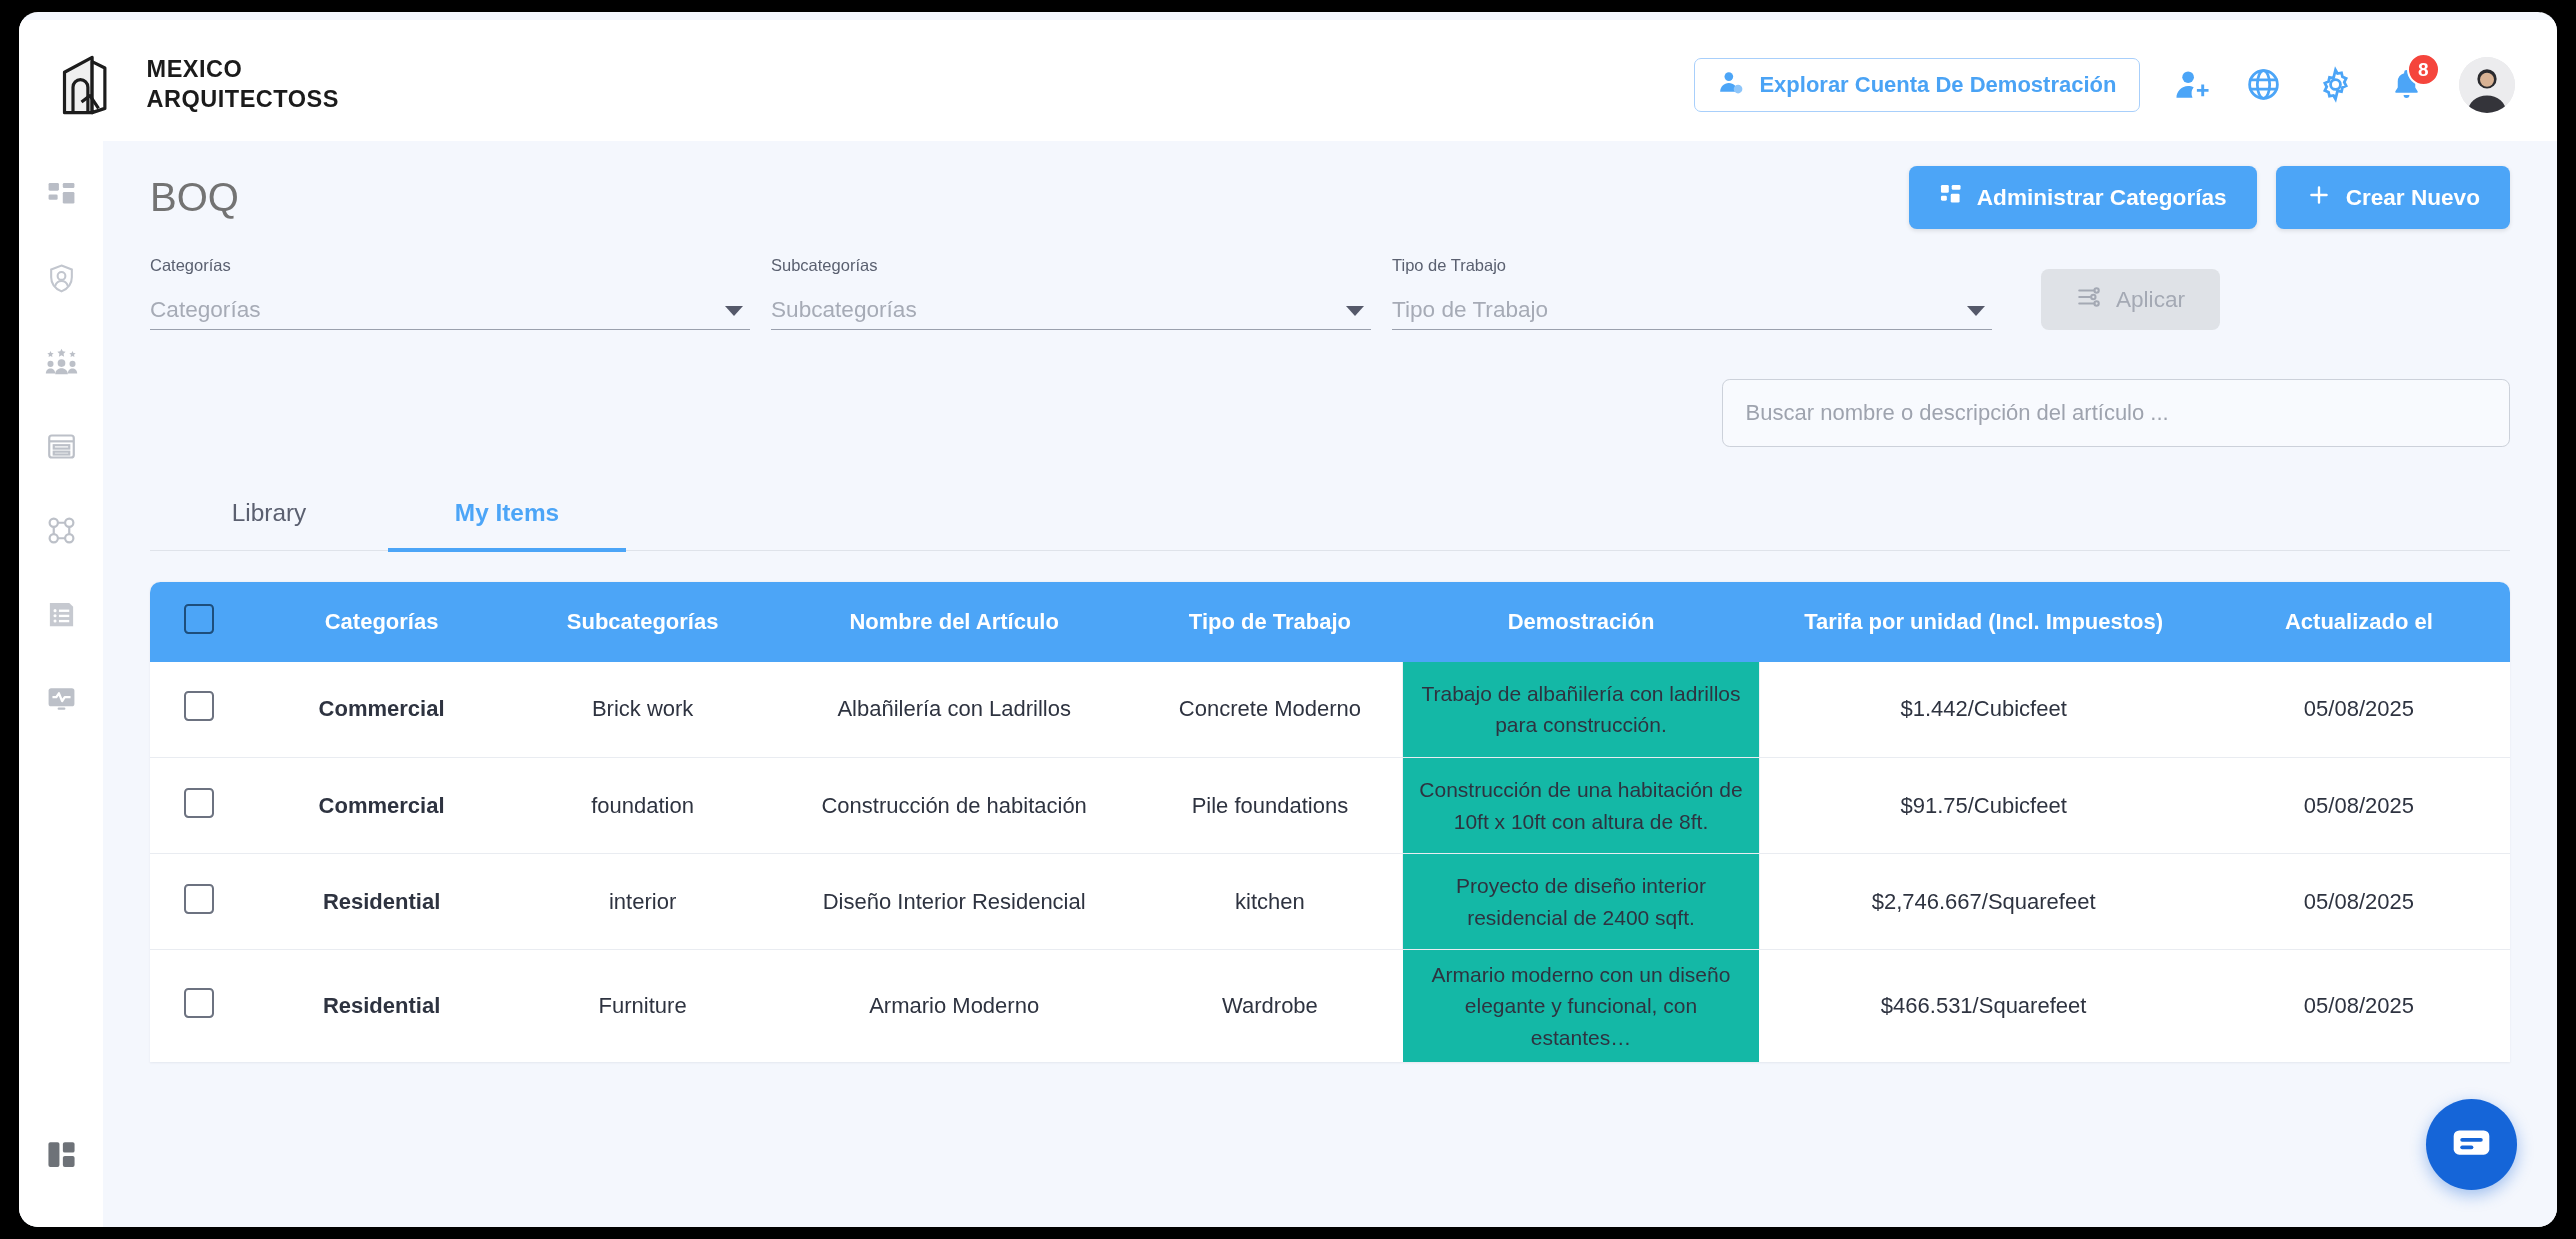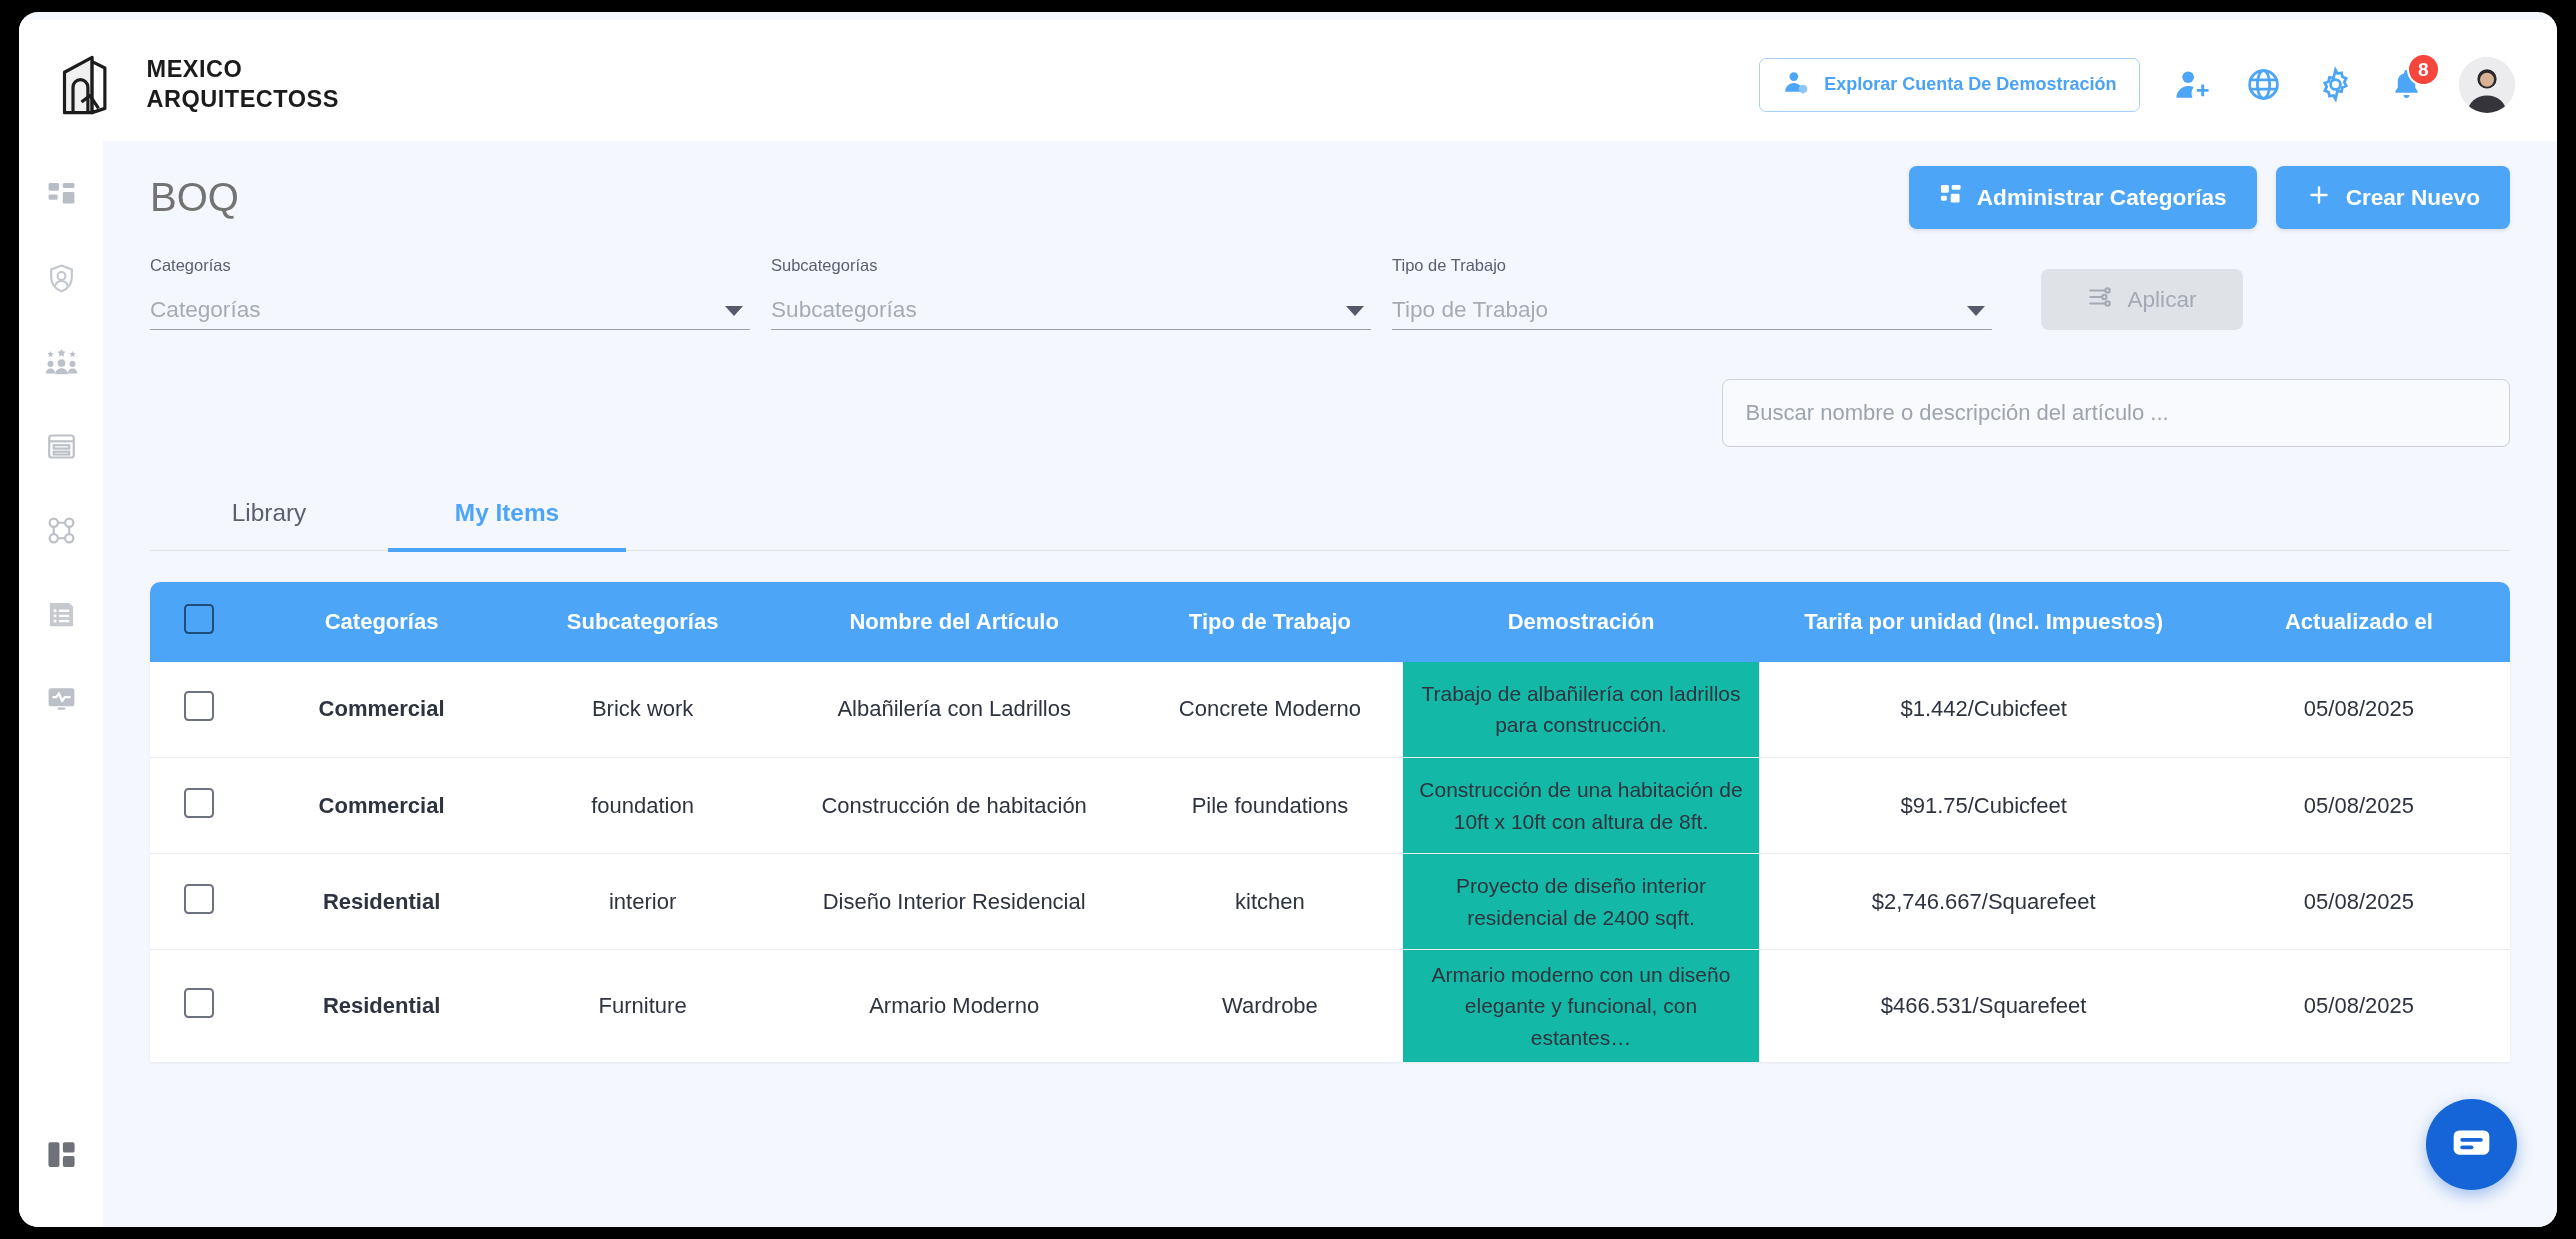--- a/index.html
+++ b/index.html
@@ -34,21 +34,21 @@
   }
   .top-right {
     margin-left: auto; display: flex; align-items: center;
     gap: 35px; padding-right: 42px;
   }
   .demo-btn {
     display: flex; align-items: center; gap: 15.7px;
     height: 54px; padding: 0 22.6px;
     border: 1.3px solid #a8cffb; border-radius: 7px;
     background: #ffffff; color: #4aa3f5;
-    font-size: 18px; font-weight: 600; white-space: nowrap;
+    font-size: 22px; font-weight: 600; white-space: nowrap;
     cursor: pointer;
   }
   .icon-btn { position: relative; cursor: pointer; line-height: 0; }
   .badge {
     position: absolute; top: -14px; right: -15.7px;
     min-width: 33px; height: 33px; padding: 0 5.2px;
     border-radius: 16.5px; background: #f5453c; color: #fff;
     font-size: 19px; font-weight: 700;
     display: flex; align-items: center; justify-content: center;
     border: 2.6px solid #fff;
@@ -118,21 +118,21 @@
   .caret {
     position: absolute; right: 7px; bottom: 14px;
     width: 0; height: 0; pointer-events: none;
     border-left: 9.6px solid transparent;
     border-right: 9.6px solid transparent;
     border-top: 10.4px solid #55596a;
   }
   .apply-btn {
     margin-left: 49px; margin-bottom: 0;
     display: flex; align-items: center; justify-content: center; gap: 14px;
-    width: 202px; height: 61px; border: none; border-radius: 7.8px;
+    width: 179px; height: 61px; border: none; border-radius: 7.8px;
     background: #dfe2e7; color: #a4a9b4;
     font-size: 22.6px; font-weight: 500; cursor: default;
   }
 
   
   .search-row { display: flex; justify-content: flex-end; margin-top: 31px; }
   .search-box {
     width: 788px; height: 68px; padding: 0 22.6px;
     border: 1.3px solid #ccd1da; border-radius: 7.8px;
     background: #f8fafe; outline: none;

